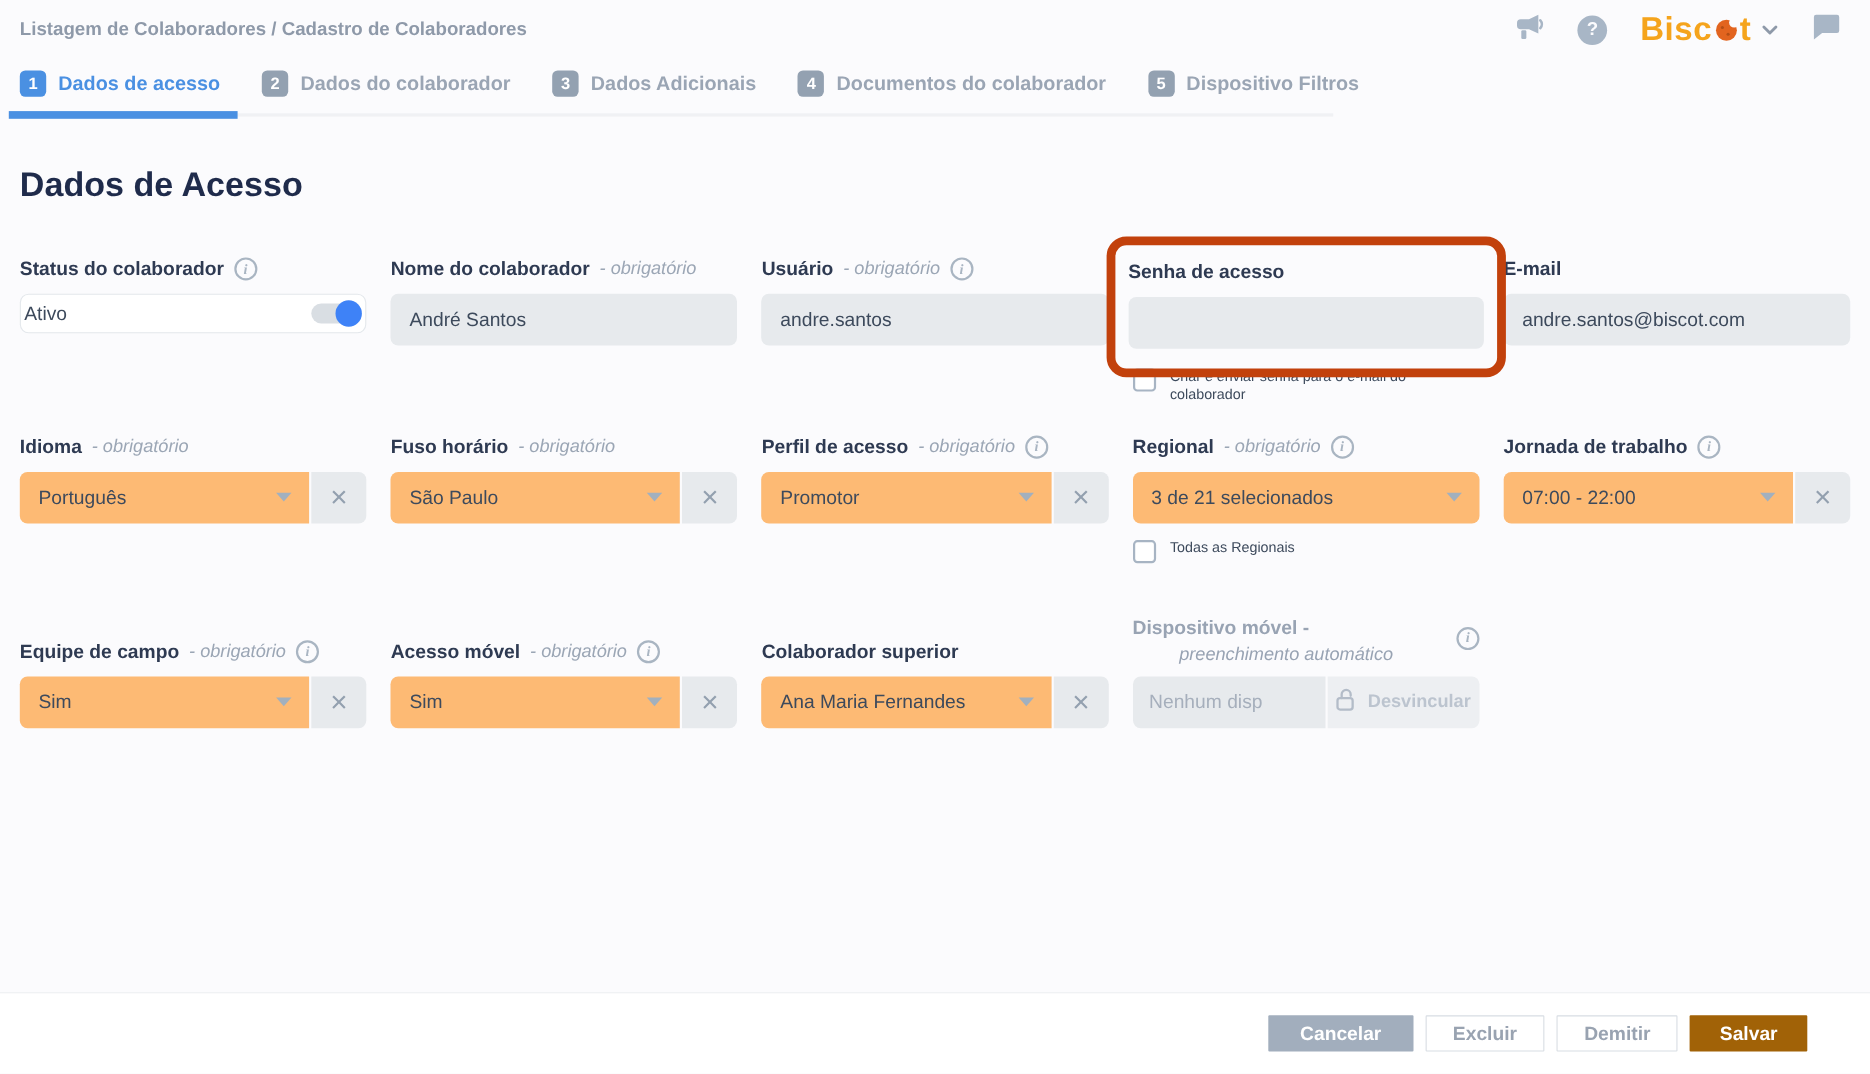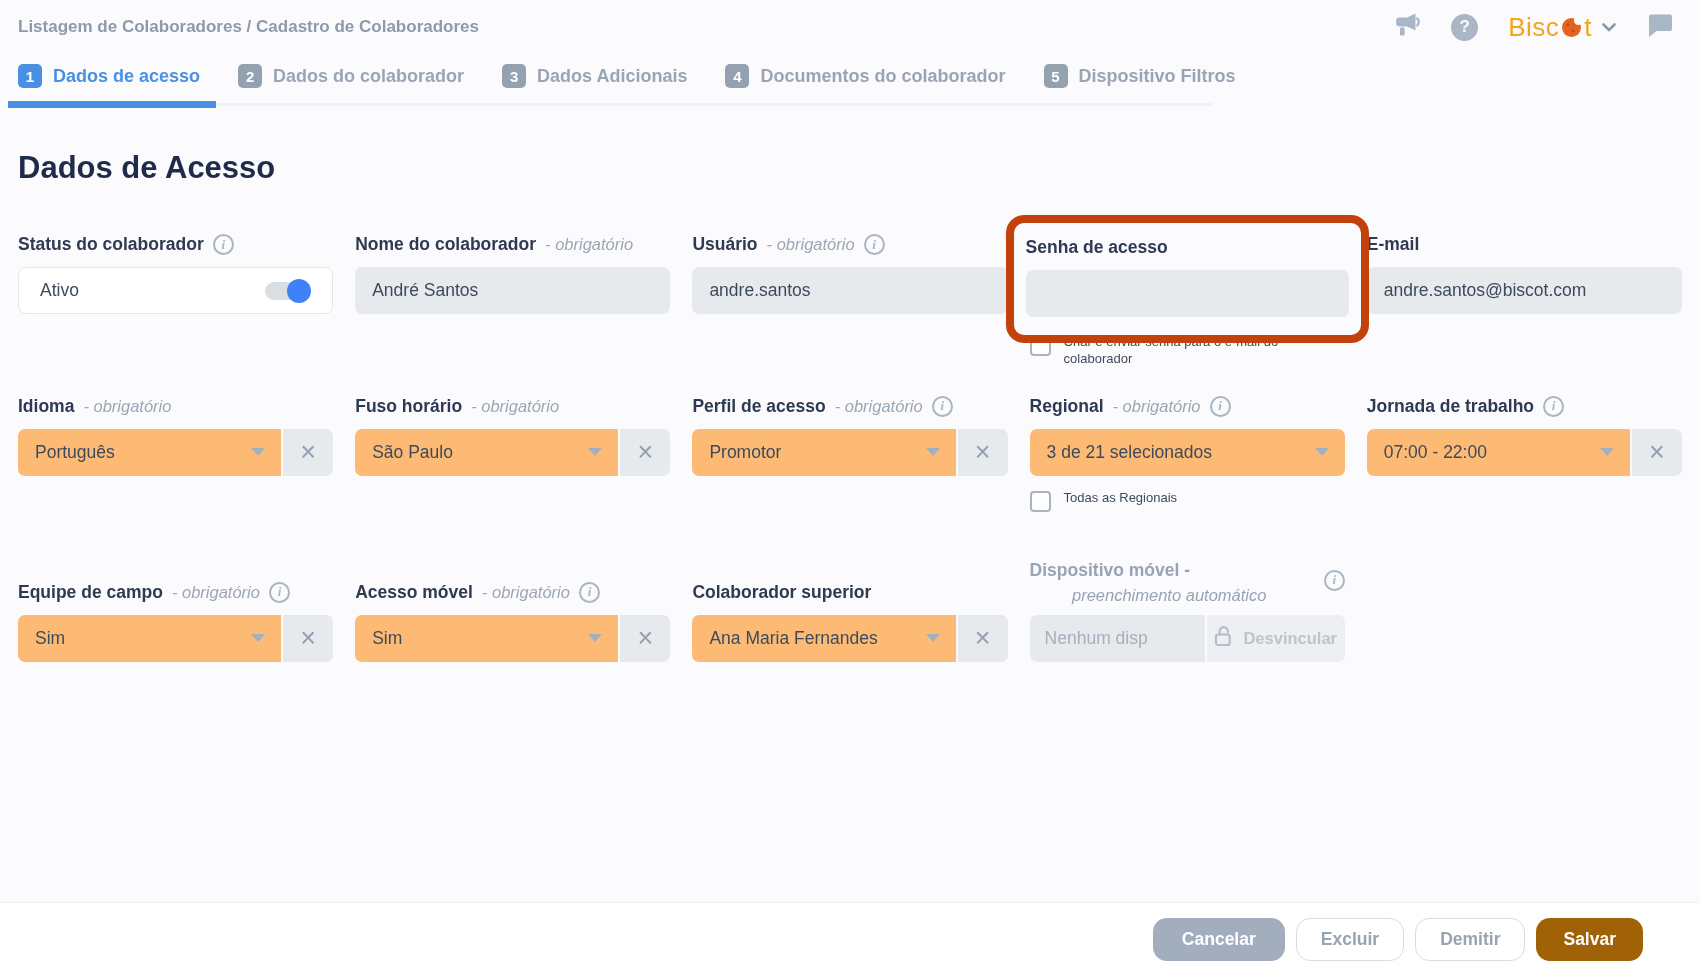--- a/index.html
+++ b/index.html
@@ -18,21 +18,21 @@
   }
   .breadcrumb { font-size: 17px; font-weight: bold; color: #8E99A9; }
   .topbar-right { display: flex; align-items: center; gap: 30px; }
   .icon-btn { display: flex; align-items: center; justify-content: center; cursor: pointer; }
   .help-circle {
     width: 27px; height: 27px; border-radius: 50%; background: #A8B6C6;
     color: #FBFBFD; font-size: 17px; font-weight: bold;
     display: flex; align-items: center; justify-content: center;
   }
   .logo-wrap { display: flex; align-items: center; gap: 2px; cursor: pointer; }
-  .logo-text { font-size: 26px; font-weight: normal; color: #F5A41C; letter-spacing: 0.5px; }
+  .logo-text { font-size: 30px; font-weight: bold; color: #F5A41C; letter-spacing: 0.5px; }
   .logo-chevron { margin-left: 7px; display: flex; }
   
   .tabbar { position: relative; display: flex; gap: 38px; padding: 18px 0 0 18px; }
   .tab { display: flex; align-items: center; gap: 11px; padding-bottom: 18px; cursor: pointer; }
   .tab-badge {
     width: 24px; height: 24px; border-radius: 5px; background: #93A1B1;
     color: #fff; font-size: 15px; font-weight: bold;
     display: flex; align-items: center; justify-content: center; flex-shrink: 0;
   }
   .tab-label { font-size: 18px; font-weight: bold; color: #9AA5B4; white-space: nowrap; }
@@ -59,22 +59,22 @@
     font-family: "Liberation Serif", serif; flex-shrink: 0;
     display: inline-flex; align-items: center; justify-content: center; cursor: pointer;
   }
   .text-input {
     height: 47px; background: #E7EAED; border-radius: 7px;
     display: flex; align-items: center; padding: 0 17px;
     font-size: 17.5px; color: #3D4A5C;
   }
   
   .status-box {
-    height: 47px; background: #fff; border: 1px solid #E4E8EC; border-radius: 8px;
-    display: flex; align-items: center; justify-content: space-between; padding: 0 21px;
+    height: 36px; background: #fff; border: 1px solid #E4E8EC; border-radius: 8px;
+    display: flex; align-items: center; justify-content: space-between; padding: 0 3px;
     font-size: 17.5px; color: #3D4A5C;
   }
   .toggle { position: relative; width: 46px; height: 24px; cursor: pointer; }
   .toggle-track { position: absolute; left: 0; top: 3px; width: 42px; height: 18px; border-radius: 9px; background: #D9DEE3; }
   .toggle-knob { position: absolute; right: 0; top: 0; width: 24px; height: 24px; border-radius: 50%; background: #3E82F7; }
   
   .select-group { display: flex; }
   .select {
     flex: 1; min-width: 0; height: 47px; background: #fdba74; border-radius: 7px 0 0 7px;
     display: flex; align-items: center; justify-content: space-between;
@@ -122,21 +122,21 @@
     color: #BCC4CF; font-weight: bold; font-size: 16.5px;
   }
   
   .footer {
     position: absolute; left: 0; right: 0; bottom: 0; height: 74px;
     background: #fff; border-top: 1px solid #EDEFF2;
     display: flex; align-items: center; justify-content: flex-end;
     gap: 11px; padding-right: 57px;
   }
   .btn {
-    height: 43px; border-radius: 14px; font-family: inherit;
+    height: 33px; border-radius: 1px; font-family: inherit;
     font-size: 17.5px; font-weight: bold; border: none; cursor: pointer;
     display: flex; align-items: center; justify-content: center; padding: 0 24px;
   }
   .btn-cancel  { background: #A2AEBD; color: #fff; padding: 0 29px; }
   .btn-outline { background: #fff; border: 1px solid #D8DDE3; color: #99A3B1; }
   .btn-save    { background: #a16207; color: #fff; padding: 0 27px; }
 </style>
 </head>
 <body>
 

